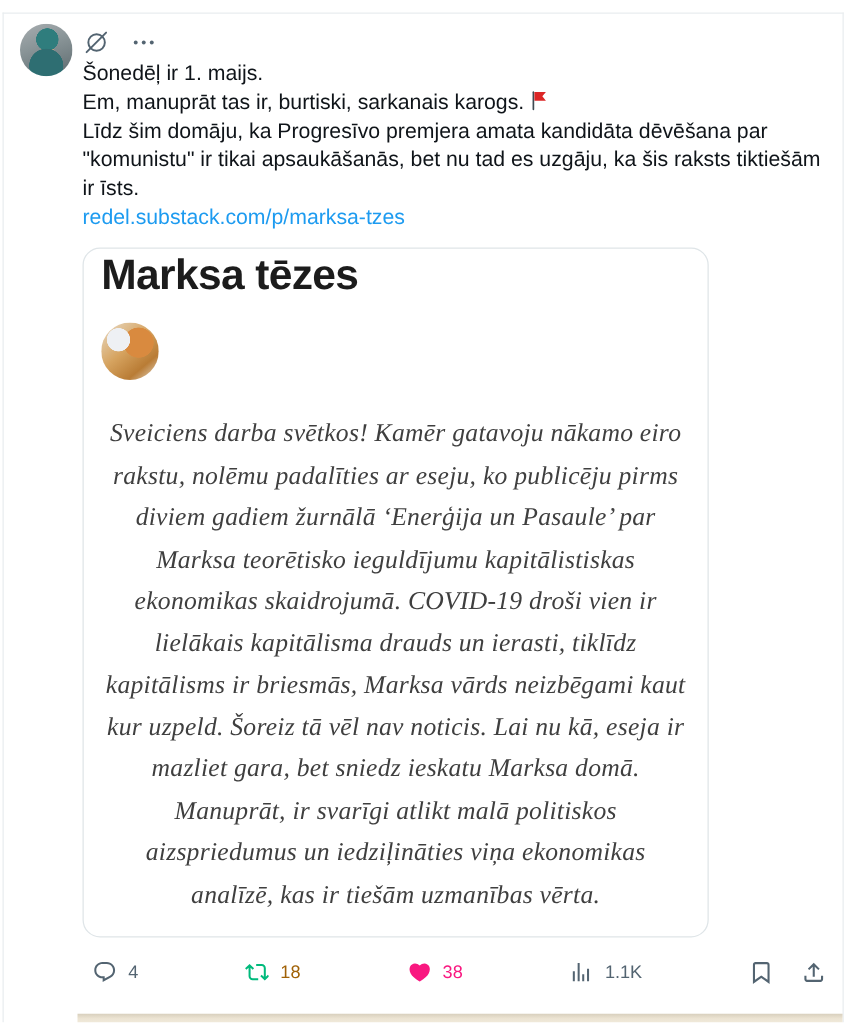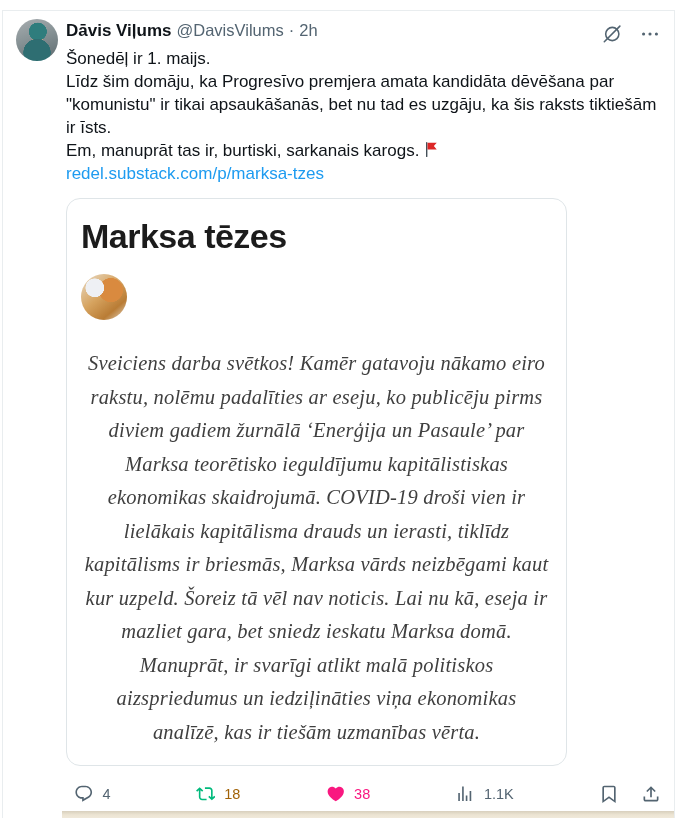--- a/index.html
+++ b/index.html
@@ -29,21 +29,21 @@
   .name{font-weight:700;color:#0f1419;cursor:pointer;}
   .handle,.sep,.time{color:#536471;font-weight:400;font-size:16.5px;}
   .header-icons{display:flex;align-items:center;gap:16px;margin-top:2px;}
   .hicon{width:22px;height:22px;cursor:pointer;display:block;}
   .tweet-text{font-size:17px;line-height:23px;color:#0f1419;margin-top:2px;}
   .tweet-text .flag{width:19px;height:19px;vertical-align:-3px;margin-left:3px;}
   .link{color:#1d9bf0;text-decoration:none;cursor:pointer;display:inline-block;}
   .card{
     margin-top:13px;width:501px;box-sizing:border-box;background:#ffffff;
     border:1px solid #dfe5e8;border-radius:14px;
-    padding:18px 14px 16px 14px;cursor:pointer;overflow:hidden;
+    padding:2px 14px 16px 14px;cursor:pointer;overflow:hidden;
   }
   .card-title{
     margin:0;font-size:34px;line-height:38px;font-weight:700;color:#1c1c1c;
     letter-spacing:-0.5px;font-family:"Liberation Sans",sans-serif;
   }
   .card-author-row{display:flex;align-items:center;gap:13px;margin-top:19px;}
   .card-avatar{
     width:46px;height:46px;border-radius:50%;flex:0 0 46px;
     background:
       radial-gradient(circle at 30% 30%, #eef0f4 0 20%, rgba(0,0,0,0) 21%),
@@ -77,46 +77,40 @@
 <body>
 
 <div class="column">
   <div class="tweet">
     <div class="avatar-col">
       <div class="avatar"></div>
     </div>
     <div class="content-col">
 
       <div class="header-row">
-        <div class="names">
-          <span class="name">Dāvis Viļums</span>
-          <span class="handle">@DavisVilums</span>
-          <span class="sep">·</span>
-          <span class="time">2h</span>
-        </div>
         <div class="header-icons">
           <svg class="hicon" viewBox="0 0 24 24">
             <circle cx="12.3" cy="12" r="7.2" fill="none" stroke="#536471" stroke-width="1.7"></circle>
             <path d="M3.6 20.4 20.6 3.4" stroke="#536471" stroke-width="1.7" stroke-linecap="round" fill="none"></path>
           </svg>
           <svg class="hicon" viewBox="0 0 24 24">
             <circle cx="5" cy="12" r="1.7" fill="#536471"></circle>
             <circle cx="12" cy="12" r="1.7" fill="#536471"></circle>
             <circle cx="19" cy="12" r="1.7" fill="#536471"></circle>
           </svg>
         </div>
       </div>
 
       <div class="tweet-text">
         <div>Šonedēļ ir 1. maijs.</div>
-        <div>Līdz šim domāju, ka Progresīvo premjera amata kandidāta dēvēšana par "komunistu" ir tikai apsaukāšanās, bet nu tad es uzgāju, ka šis raksts tiktiešām ir īsts.</div>
         <div><span>Em, manuprāt tas ir, burtiski, sarkanais karogs.</span><svg class="flag" viewBox="0 0 24 24">
               <rect x="5.1" y="2.6" width="1.7" height="19" rx="0.85" fill="#3e4a52"></rect>
               <path d="M7 3.4h11.6l-3.6 4.3 3.6 4.3H7z" fill="#dc2626"></path>
             </svg></div>
+        <div>Līdz šim domāju, ka Progresīvo premjera amata kandidāta dēvēšana par "komunistu" ir tikai apsaukāšanās, bet nu tad es uzgāju, ka šis raksts tiktiešām ir īsts.</div>
         <a class="link">redel.substack.com/p/marksa-tzes</a>
       </div>
 
       <div class="card">
         <h1 class="card-title">Marksa tēzes</h1>
         <div class="card-author-row">
           <div class="card-avatar"></div>
         </div>
         <p class="card-excerpt">Sveiciens darba svētkos! Kamēr gatavoju nākamo eiro rakstu, nolēmu padalīties ar eseju, ko publicēju pirms diviem gadiem žurnālā ‘Enerģija un Pasaule’ par Marksa teorētisko ieguldījumu kapitālistiskas ekonomikas skaidrojumā. COVID-19 droši vien ir lielākais kapitālisma drauds un ierasti, tiklīdz kapitālisms ir briesmās, Marksa vārds neizbēgami kaut kur uzpeld. Šoreiz tā vēl nav noticis. Lai nu kā, eseja ir mazliet gara, bet sniedz ieskatu Marksa domā. Manuprāt, ir svarīgi atlikt malā politiskos aizspriedumus un iedziļināties viņa ekonomikas analīzē, kas ir tiešām uzmanības vērta.</p>
       </div>

